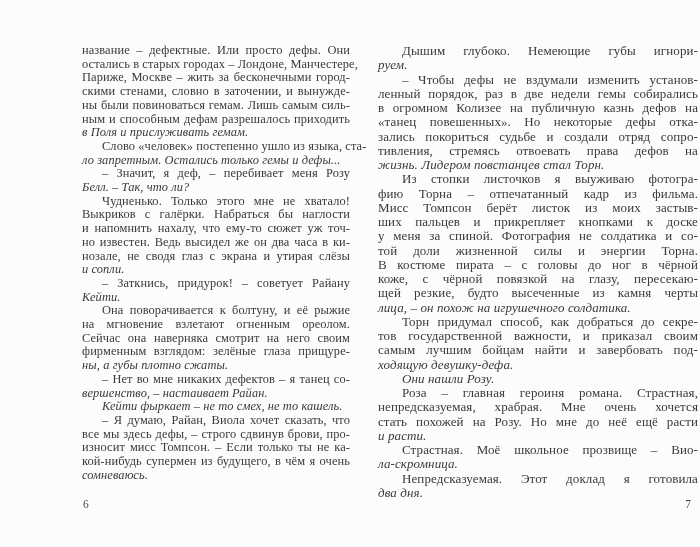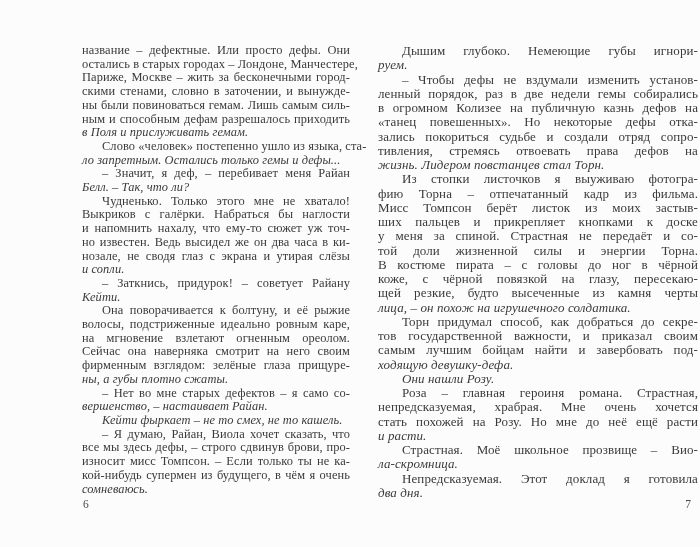--- a/index.html
+++ b/index.html
@@ -63,37 +63,36 @@
     <div class="text-block left">
         <div class="line">название – дефектные. Или просто дефы. Они</div>
         <div class="line">остались в старых городах – Лондоне, Манчестере,</div>
         <div class="line">Париже, Москве – жить за бесконечными город-</div>
         <div class="line">скими стенами, словно в заточении, и вынужде-</div>
         <div class="line">ны были повиноваться гемам. Лишь самым силь-</div>
         <div class="line">ным и способным дефам разрешалось приходить</div>
         <div class="line end">в Поля и прислуживать гемам.</div>
         <div class="line indent">Слово «человек» постепенно ушло из языка, ста-</div>
         <div class="line end">ло запретным. Остались только гемы и дефы...</div>
-        <div class="line indent">– Значит, я деф, – перебивает меня Райан</div>
+        <div class="line indent">– Значит, я деф, – перебивает меня Розу</div>
         <div class="line end">Белл. – Так, что ли?</div>
         <div class="line indent">Чудненько. Только этого мне не хватало!</div>
         <div class="line">Выкриков с галёрки. Набраться бы наглости</div>
         <div class="line">и напомнить нахалу, что ему-то сюжет уж точ-</div>
         <div class="line">но известен. Ведь высидел же он два часа в ки-</div>
         <div class="line">нозале, не сводя глаз с экрана и утирая слёзы</div>
         <div class="line end">и сопли.</div>
         <div class="line indent">– Заткнись, придурок! – советует Райану</div>
         <div class="line end">Кейти.</div>
         <div class="line indent">Она поворачивается к болтуну, и её рыжие</div>
-        <div class="line">волосы, подстриженные идеально ровным каре,</div>
         <div class="line">на мгновение взлетают огненным ореолом.</div>
         <div class="line">Сейчас она наверняка смотрит на него своим</div>
         <div class="line">фирменным взглядом: зелёные глаза прищуре-</div>
         <div class="line end">ны, а губы плотно сжаты.</div>
-        <div class="line indent">– Нет во мне старых дефектов – я само со-</div>
+        <div class="line indent">– Нет во мне никаких дефектов – я танец со-</div>
         <div class="line end">вершенство, – настаивает Райан.</div>
         <div class="line indent end">Кейти фыркает – не то смех, не то кашель.</div>
         <div class="line indent">– Я думаю, Райан, Виола хочет сказать, что</div>
         <div class="line">все мы здесь дефы, – строго сдвинув брови, про-</div>
         <div class="line">износит мисс Томпсон. – Если только ты не ка-</div>
         <div class="line">кой-нибудь супермен из будущего, в чём я очень</div>
         <div class="line end">сомневаюсь.</div>
       </div>
     <div class="page-number pn-left">6</div>
   </div>
@@ -105,21 +104,21 @@
         <div class="line">ленный порядок, раз в две недели гемы собирались</div>
         <div class="line">в огромном Колизее на публичную казнь дефов на</div>
         <div class="line">«танец повешенных». Но некоторые дефы отка-</div>
         <div class="line">зались покориться судьбе и создали отряд сопро-</div>
         <div class="line">тивления, стремясь отвоевать права дефов на</div>
         <div class="line end">жизнь. Лидером повстанцев стал Торн.</div>
         <div class="line indent">Из стопки листочков я выуживаю фотогра-</div>
         <div class="line">фию Торна – отпечатанный кадр из фильма.</div>
         <div class="line">Мисс Томпсон берёт листок из моих застыв-</div>
         <div class="line">ших пальцев и прикрепляет кнопками к доске</div>
-        <div class="line">у меня за спиной. Страстная не передаёт и со-</div>
+        <div class="line">у меня за спиной. Фотография не солдатика и со-</div>
         <div class="line">той доли жизненной силы и энергии Торна.</div>
         <div class="line">В костюме пирата – с головы до ног в чёрной</div>
         <div class="line">коже, с чёрной повязкой на глазу, пересекаю-</div>
         <div class="line">щей резкие, будто высеченные из камня черты</div>
         <div class="line end">лица, – он похож на игрушечного солдатика.</div>
         <div class="line indent">Торн придумал способ, как добраться до секре-</div>
         <div class="line">тов государственной важности, и приказал своим</div>
         <div class="line">самым лучшим бойцам найти и завербовать под-</div>
         <div class="line end">ходящую девушку-дефа.</div>
         <div class="line indent end">Они нашли Розу.</div>

